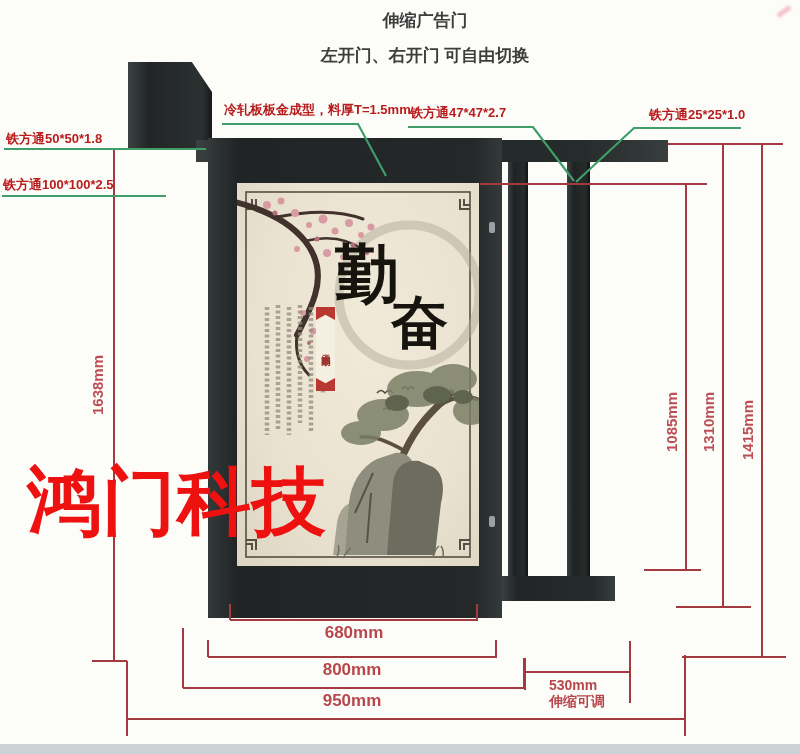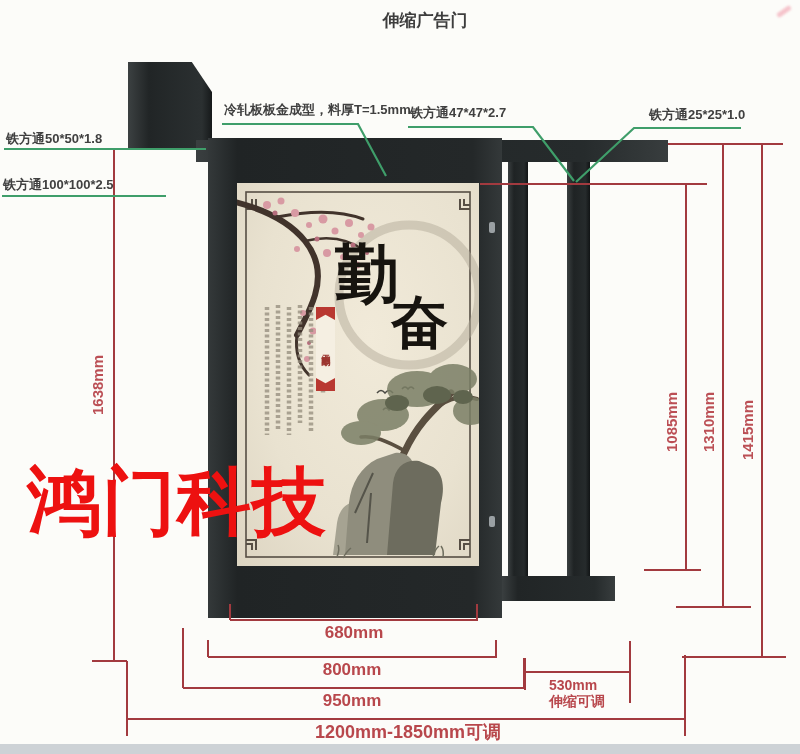--- a/index.html
+++ b/index.html
@@ -4,21 +4,21 @@
 <style>
   html,body{margin:0;padding:0;background:#e8e8e8;}
   #stage{position:relative;width:800px;height:754px;background:#fcfcf9;overflow:hidden;
          font-family:"Liberation Sans","DejaVu Sans",sans-serif;}
   .abs{position:absolute;}
   
   .title-block{left:250px;top:9px;width:350px;text-align:center;color:#3d3d3d;z-index:30;}
   .title-l1{font-size:17px;font-weight:600;margin:0 0 12px 0;}
   .title-l2{font-size:18px;font-weight:600;margin:0 0 9px 0;}
   .title-l3{font-size:17px;font-weight:600;margin:0;}
-  .callout{position:absolute;font-size:13px;font-weight:600;color:#404040;white-space:nowrap;z-index:30;}
+  .callout{position:absolute;font-size:13px;font-weight:600;color:#b91c1c;white-space:nowrap;z-index:30;}
   .hdim{position:absolute;font-size:17px;font-weight:600;color:#b8474c;white-space:nowrap;
         transform:translateX(-50%);z-index:30;}
   .vdim{position:absolute;font-size:15px;font-weight:600;color:#bb4f55;white-space:nowrap;
         transform:translate(-50%,-50%) rotate(-90deg);z-index:30;}
   .dim-530{position:absolute;left:577px;top:677px;transform:translateX(-50%);text-align:left;
         font-size:14px;font-weight:600;color:#b8474c;line-height:16px;z-index:30;white-space:nowrap;}
   .watermark{position:absolute;left:27px;top:456px;font-size:74px;font-weight:600;color:#ed1110;
         letter-spacing:1px;line-height:1.25;white-space:nowrap;z-index:50;}
   
   .dark{background:linear-gradient(90deg,#3a3f40 0%,#212526 14%,#262b2c 82%,#383d3e 100%);}
@@ -55,20 +55,21 @@
   .artifact{left:776px;top:9px;width:16px;height:5px;background:#f2a7b4;opacity:.65;
         transform:rotate(-35deg);filter:blur(1px);border-radius:2px;}
 </style>
 </head>
 <body>
 
 <div id="stage">
 
   <div class="abs title-block">
     <div class="title-l1">伸缩广告门</div>
+    <div class="title-l3">左开门、右开门 可自由切换</div>
   </div>
 
   <div class="abs motor-box"></div>
   <div class="post left-post"></div>
   <div class="abs post-base-l"></div>
   <div class="abs dark top-rail"></div>
 
   <div class="abs door">
     <div class="door-groove"></div>
 
@@ -231,19 +232,18 @@
   <div class="vdim" style="left:671px;top:422px;">1085mm</div>
   <div class="vdim" style="left:708px;top:422px;">1310mm</div>
   <div class="vdim" style="left:747px;top:430px;">1415mm</div>
   <div class="hdim" style="left:354px;top:623px;">680mm</div>
   <div class="hdim" style="left:352px;top:660px;">800mm</div>
   <div class="hdim" style="left:352px;top:691px;">950mm</div>
   <div class="dim-530">
     <div>530mm</div>
     <div>伸缩可调</div>
   </div>
-  <div class="hdim" style="left:408px;top:720px;font-size:18px;">1200mm-1850mm可调</div>
 
   <div class="watermark">鸿门科技</div>
 
   <div class="abs artifact"></div>
   <div class="abs footer-strip"></div>
 </div>
 
 </body></html>

